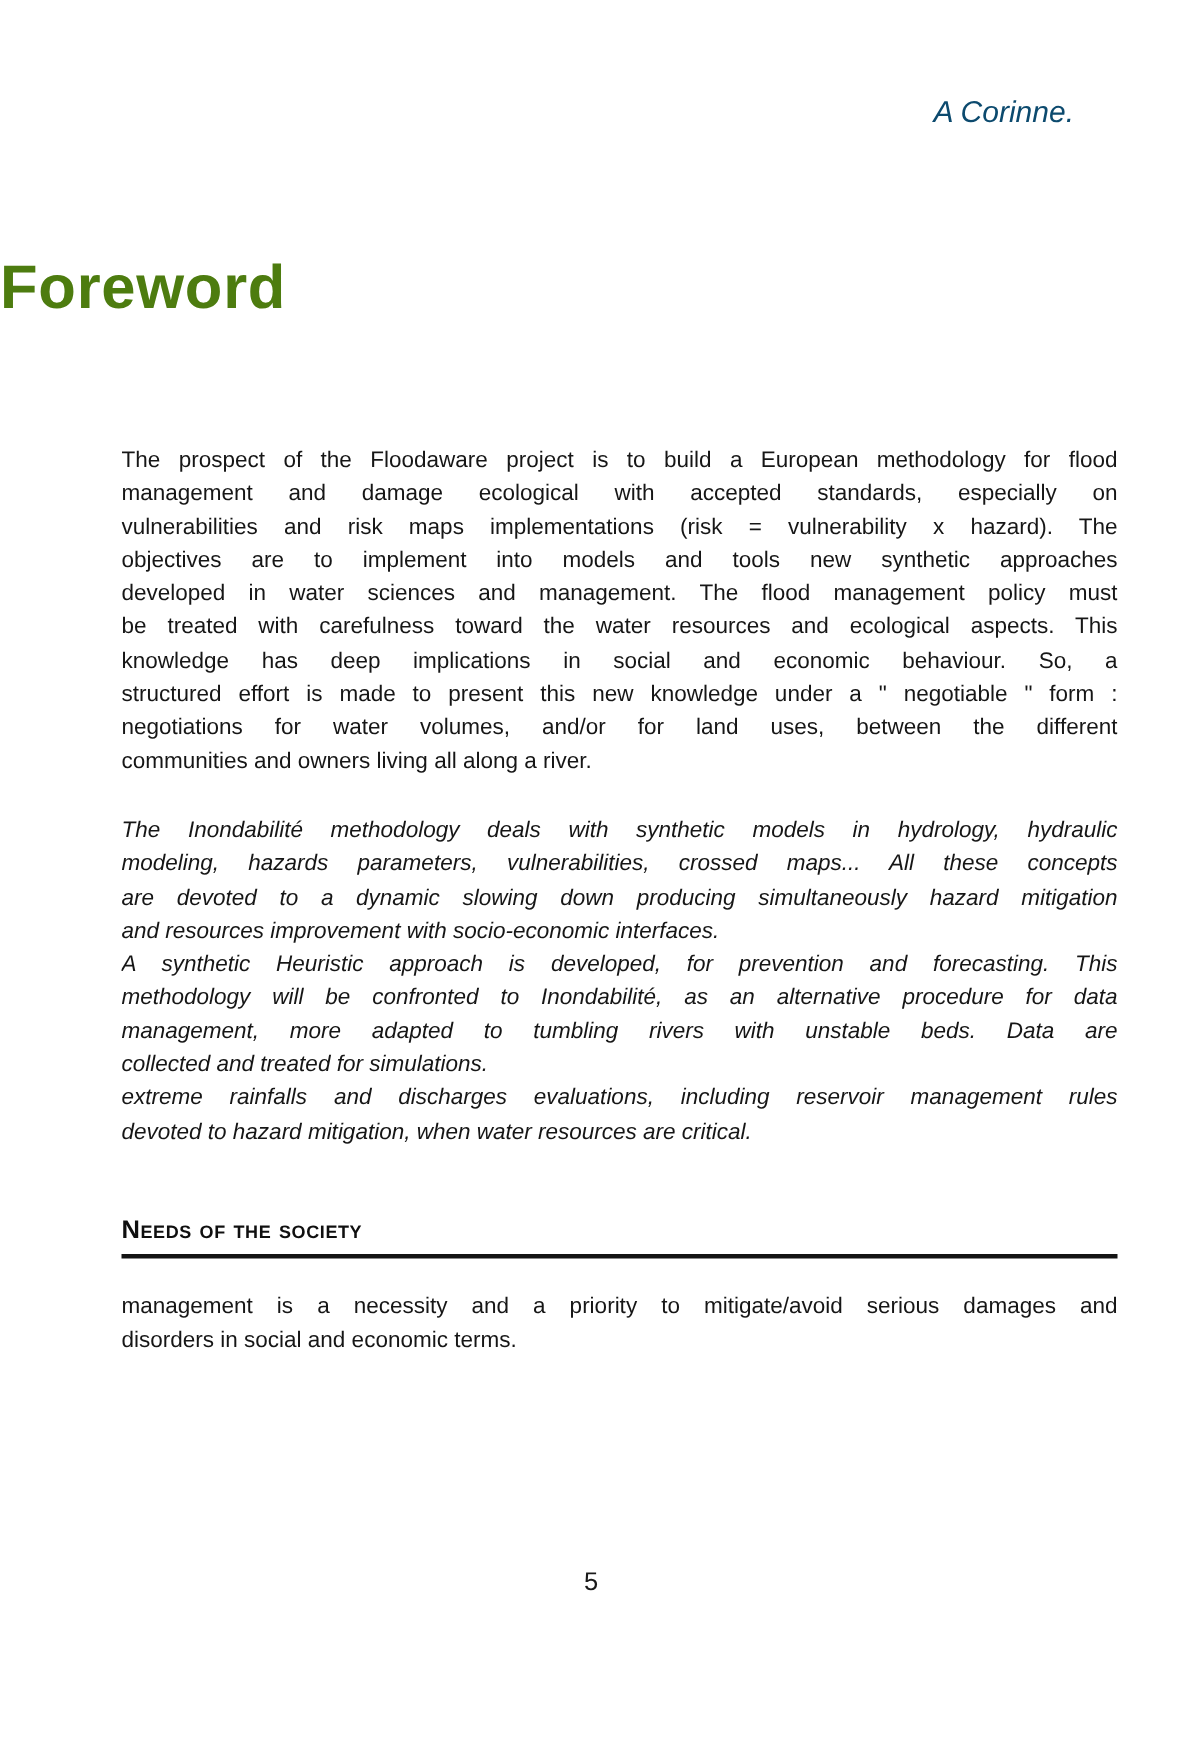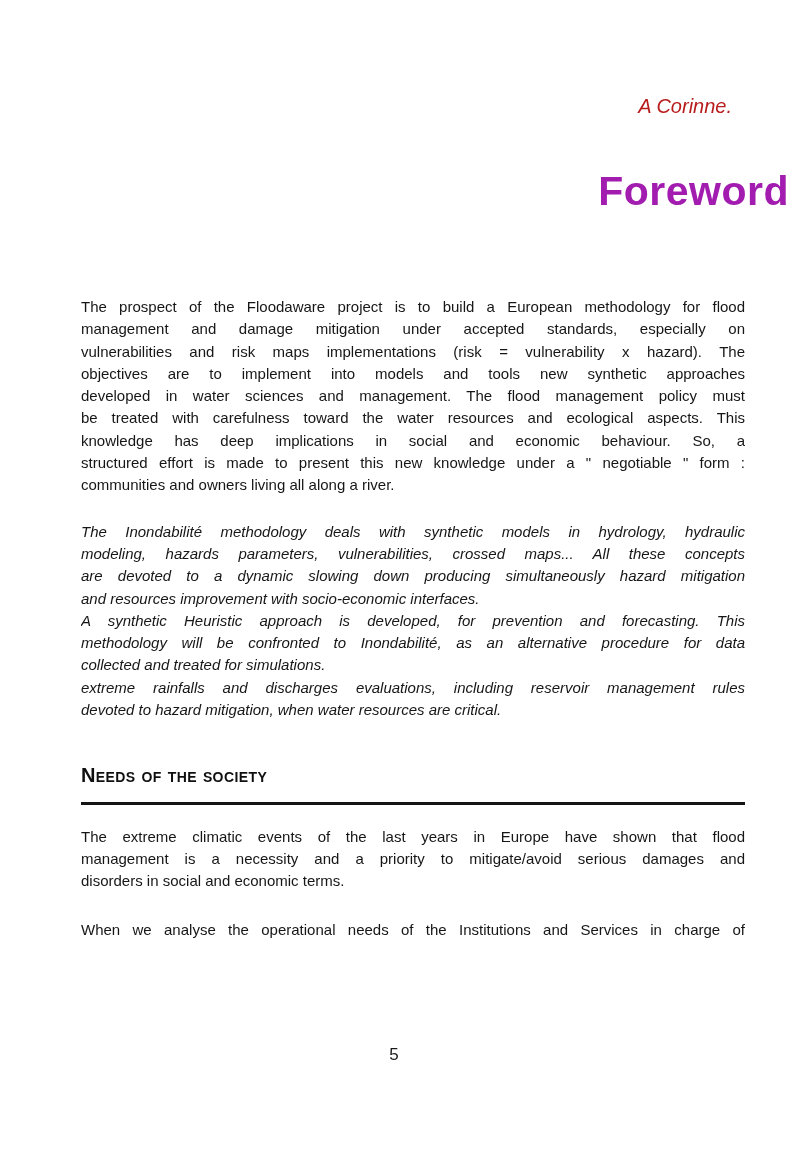--- a/index.html
+++ b/index.html
@@ -12,37 +12,36 @@
     width: 800px;
     height: 1159px;
     background: #ffffff;
     font-family: "Liberation Sans", sans-serif;
     color: #141414;
     overflow: hidden;
   }
   .dedication {
     position: absolute;
     top: 64px;
-    right: 68px;
+    right: 84px;
     font-style: italic;
     font-size: 20px;
-    color: #b91c1c;
-    margin-top: 31px;
+    color: #0c4a6e;
   }
   .title {
     position: absolute;
     top: 168px;
     left: 0;
     width: 789px;
     margin: 0;
-    text-align: right;
+    text-align: left;
     font-size: 41px;
     font-weight: bold;
     letter-spacing: 0.5px;
-    color: #a21caf;
+    color: #4d7c0f;
   }
   .content {
     position: absolute;
     top: 296px;
     left: 81px;
     width: 664px;
     font-size: 15px;
     line-height: 22.3px;
     color: #161616;
   }
@@ -51,26 +50,26 @@
     text-align-last: justify;
     overflow: hidden;
     white-space: nowrap;
   }
   .line.final {
     text-align-last: left;
   }
   .blocks.intro .block + .block { margin-top: 24px; font-style: italic; }
   .section-header {
     margin-top: 43px;
-    font-size: 20px;
+    font-size: 17px;
     font-weight: bold;
     font-variant: small-caps;
     letter-spacing: 0.4px;
     color: #0f0f0f;
-    padding-bottom: 15px;
+    padding-bottom: 5px;
     border-bottom: 3px solid #141414;
   }
   .blocks.section { margin-top: 21px; }
   .blocks.section .block + .block { margin-top: 26px; }
   .page-number {
     position: absolute;
     top: 1045px;
     left: 0;
     width: 788px;
     text-align: center;
@@ -86,62 +85,62 @@
   <div class="dedication">A Corinne.</div>
 
   <h1 class="title">Foreword</h1>
 
   <div class="content">
 
     <div class="blocks intro">
         <div class="block">
           <div class="para">
             <div class="line">The prospect of the Floodaware project is to build a European methodology for flood</div>
-            <div class="line">management and damage mitigation under accepted standards, especially on</div>
+            <div class="line">management and damage ecological with accepted standards, especially on</div>
             <div class="line">vulnerabilities and risk maps implementations (risk = vulnerability x hazard). The</div>
             <div class="line">objectives are to implement into models and tools new synthetic approaches</div>
             <div class="line">developed in water sciences and management. The flood management policy must</div>
             <div class="line">be treated with carefulness toward the water resources and ecological aspects. This</div>
             <div class="line">knowledge has deep implications in social and economic behaviour. So, a</div>
             <div class="line">structured effort is made to present this new knowledge under a " negotiable " form :</div>
+            <div class="line">negotiations for water volumes, and/or for land uses, between the different</div>
             <div class="line final">communities and owners living all along a river.</div>
           </div>
         </div>
         <div class="block">
           <div class="para">
             <div class="line">The Inondabilité methodology deals with synthetic models in hydrology, hydraulic</div>
             <div class="line">modeling, hazards parameters, vulnerabilities, crossed maps... All these concepts</div>
             <div class="line">are devoted to a dynamic slowing down producing simultaneously hazard mitigation</div>
             <div class="line final">and resources improvement with socio-economic interfaces.</div>
           </div>
           <div class="para">
             <div class="line">A synthetic Heuristic approach is developed, for prevention and forecasting. This</div>
             <div class="line">methodology will be confronted to Inondabilité, as an alternative procedure for data</div>
+            <div class="line">management, more adapted to tumbling rivers with unstable beds. Data are</div>
             <div class="line final">collected and treated for simulations.</div>
           </div>
           <div class="para">
             <div class="line">extreme rainfalls and discharges evaluations, including reservoir management rules</div>
             <div class="line final">devoted to hazard mitigation, when water resources are critical.</div>
           </div>
         </div>
       </div>
 
     <div class="section-header">Needs of the society</div>
 
     <div class="blocks section">
         <div class="block">
           <div class="para">
-            <div class="line">The extreme climatic events of the last years in Europe have shown that flood</div>
             <div class="line">management is a necessity and a priority to mitigate/avoid serious damages and</div>
             <div class="line final">disorders in social and economic terms.</div>
           </div>
         </div>
         <div class="block">
           <div class="para">
-            <div class="line">When we analyse the operational needs of the Institutions and Services in charge of</div>
           </div>
         </div>
       </div>
 
   </div>
 
   <div class="page-number">5</div>
 
 </div>
 

